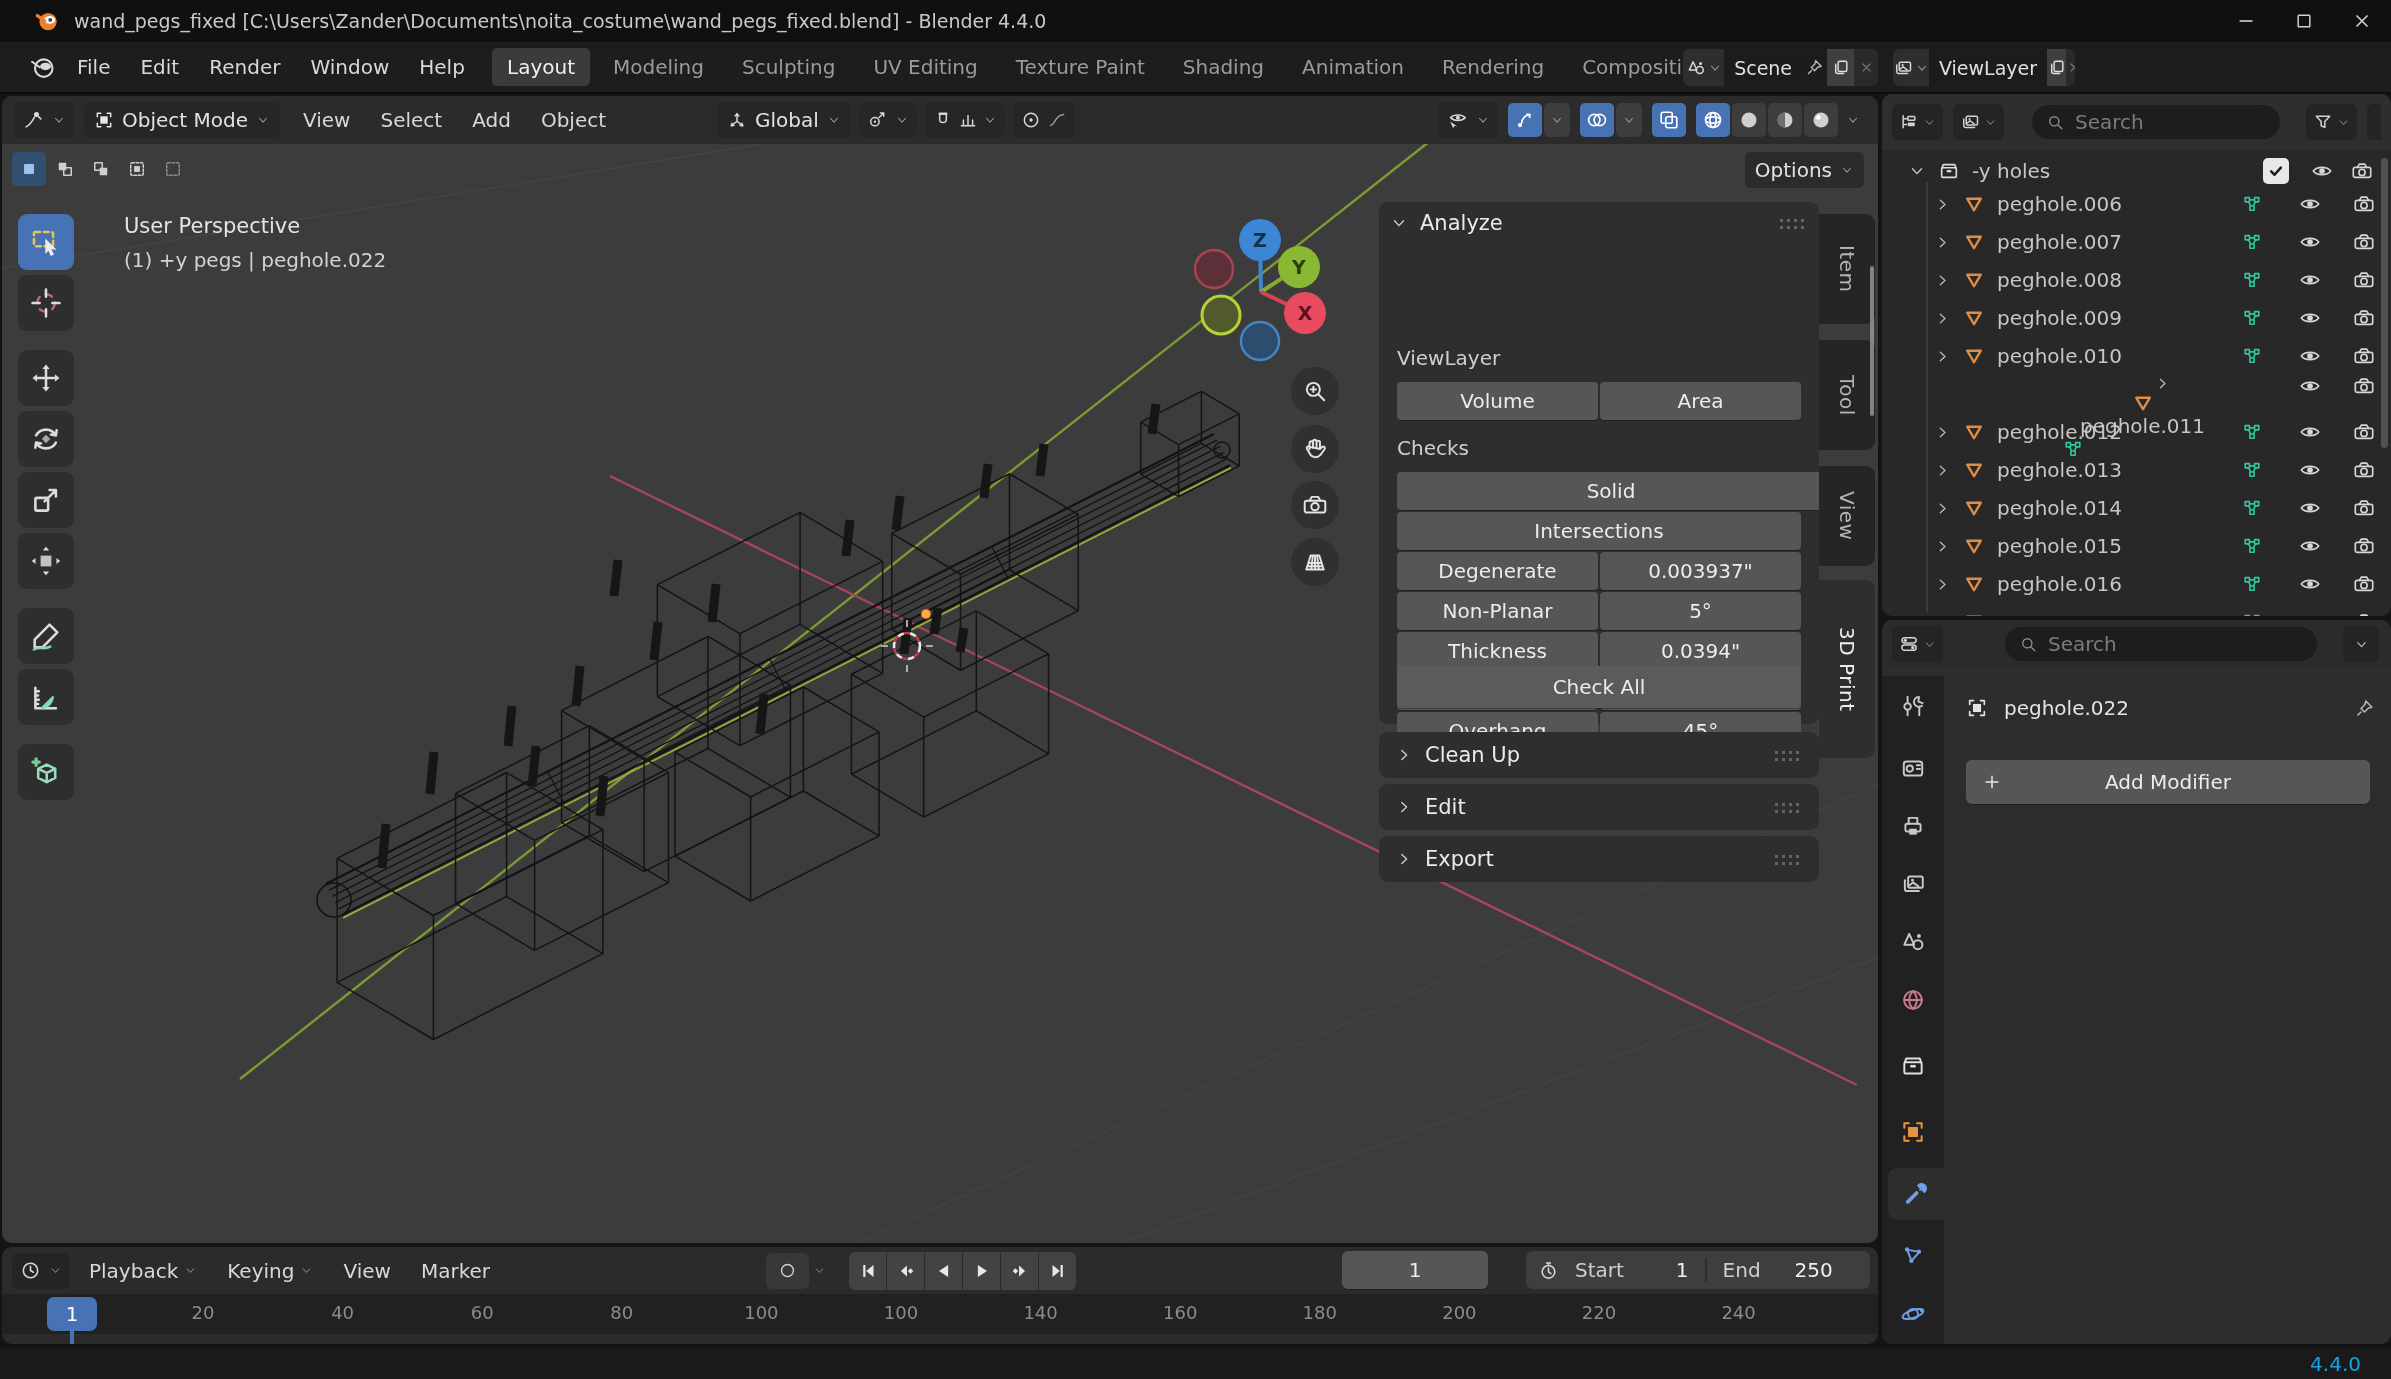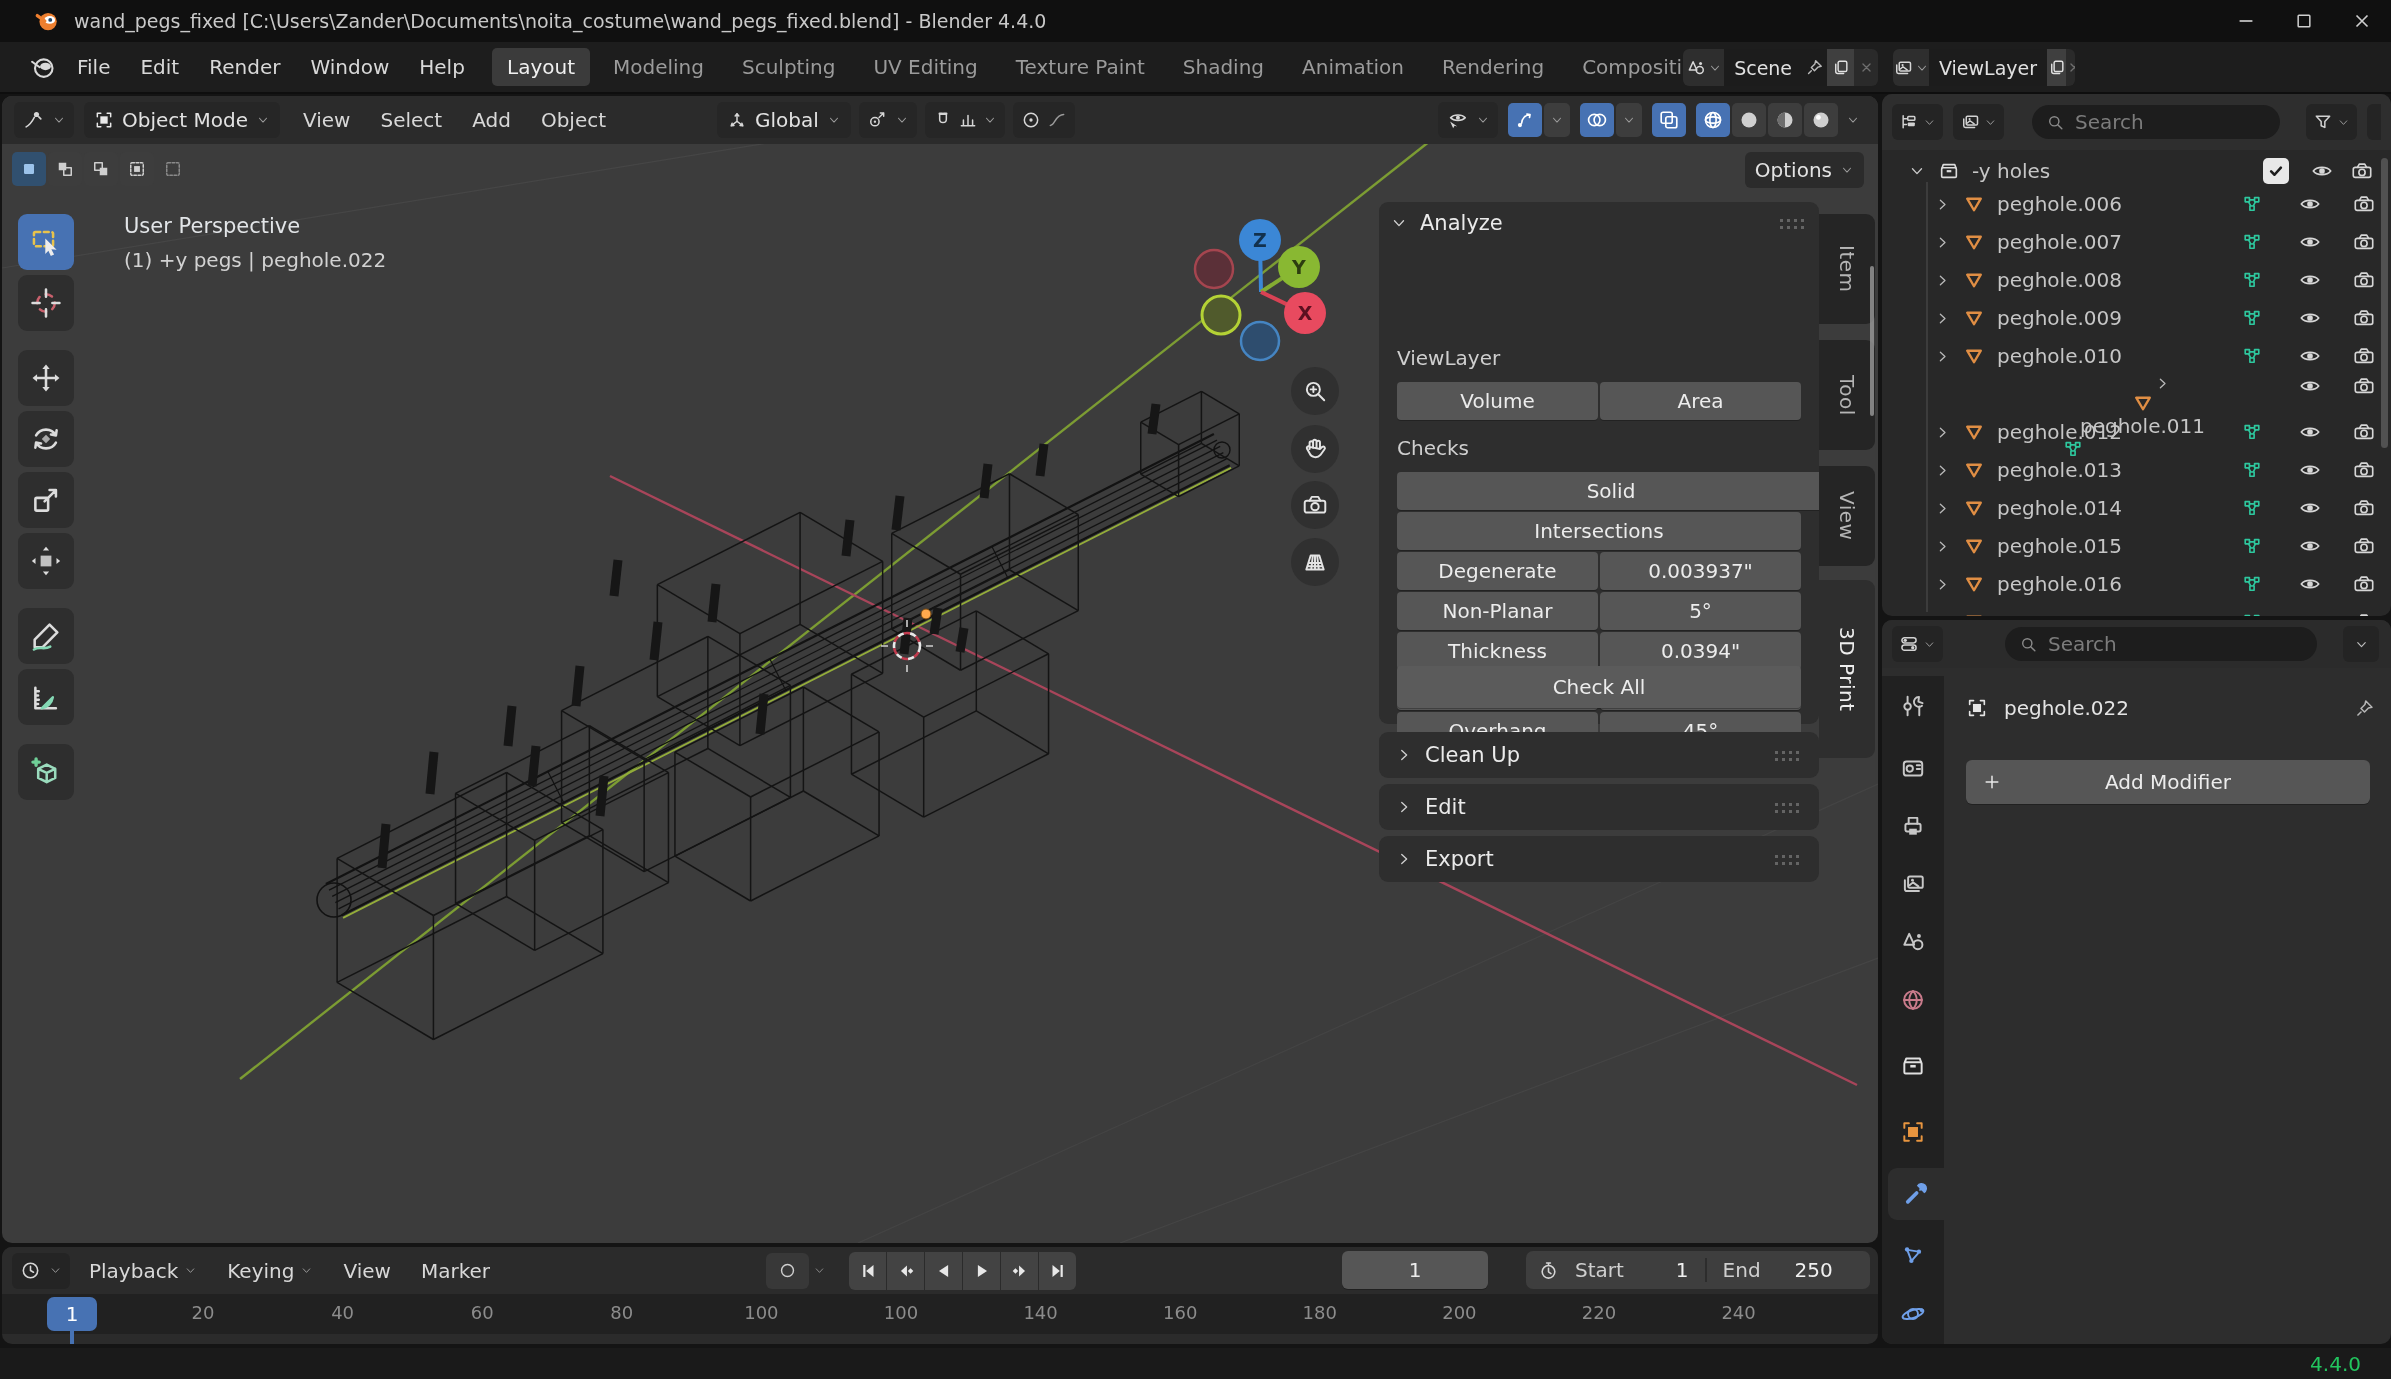--- a/index.html
+++ b/index.html
@@ -50,21 +50,21 @@
   #properties{left:1882px;top:620px;width:509px;height:724px;background:#2d2d2d;}
   #props-tabcol{position:absolute;left:0;top:56px;width:62px;bottom:0;background:#212121;}
   .ptab{position:absolute;left:0;width:62px;height:52px;display:flex;align-items:center;justify-content:center;}
   .ptab.active{background:#2d2d2d;border-radius:9px 0 0 9px;left:6px;width:56px;}
   
   #timeline{left:2px;top:1247px;width:1876px;height:97px;background:#2b2b2b;}
   #ruler{position:absolute;left:0;top:47px;width:1876px;height:40px;background:#212121;overflow:hidden;}
   .tick{position:absolute;top:8px;transform:translateX(-50%);font-size:18px;color:#8c8c8c;}
   .tbtn{width:37px;height:38px;background:#434343;display:flex;align-items:center;justify-content:center;color:#e8e8e8;}
   
-  #statusbar{left:0;top:1348px;width:2391px;height:31px;background:#1a1a1a;display:flex;align-items:center;justify-content:flex-end;padding-right:30px;color:#22c55e;}
+  #statusbar{left:0;top:1348px;width:2391px;height:31px;background:#1a1a1a;display:flex;align-items:center;justify-content:flex-end;padding-right:30px;color:#0ea5e9;}
 </style>
 </head>
 <body>
 
 <div id="root">
 
   <div id="titlebar" class="abs">
     <span class="icon" style="margin-left:34px">
         <svg width="26" height="26" viewBox="0 0 24 24" fill="none" stroke="currentColor" stroke-width="1.8" stroke-linecap="round" stroke-linejoin="round">
           <circle cx="13" cy="12.5" r="8" fill="#ee7f2f" stroke="none"></circle>

